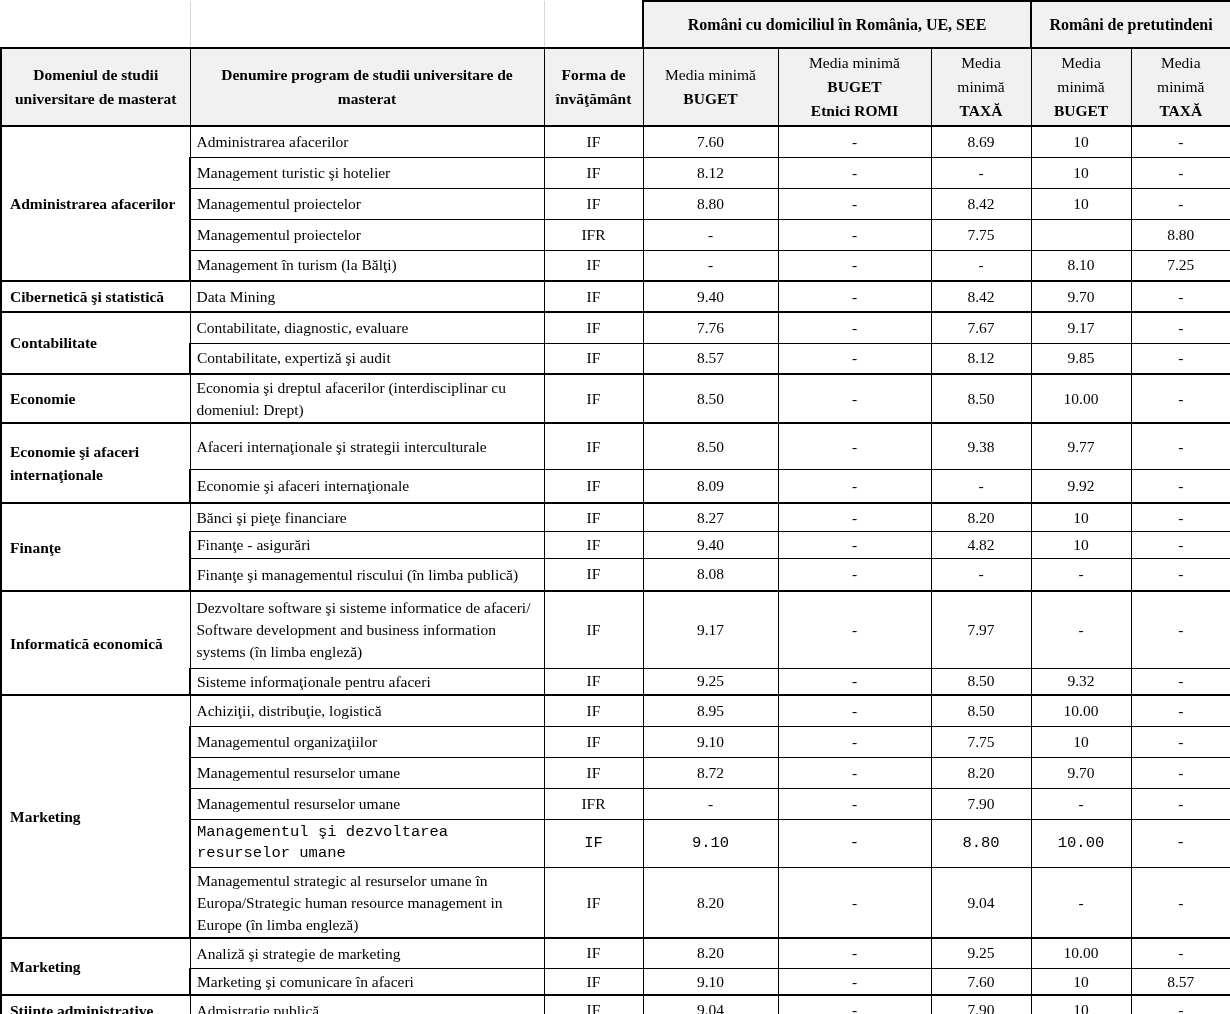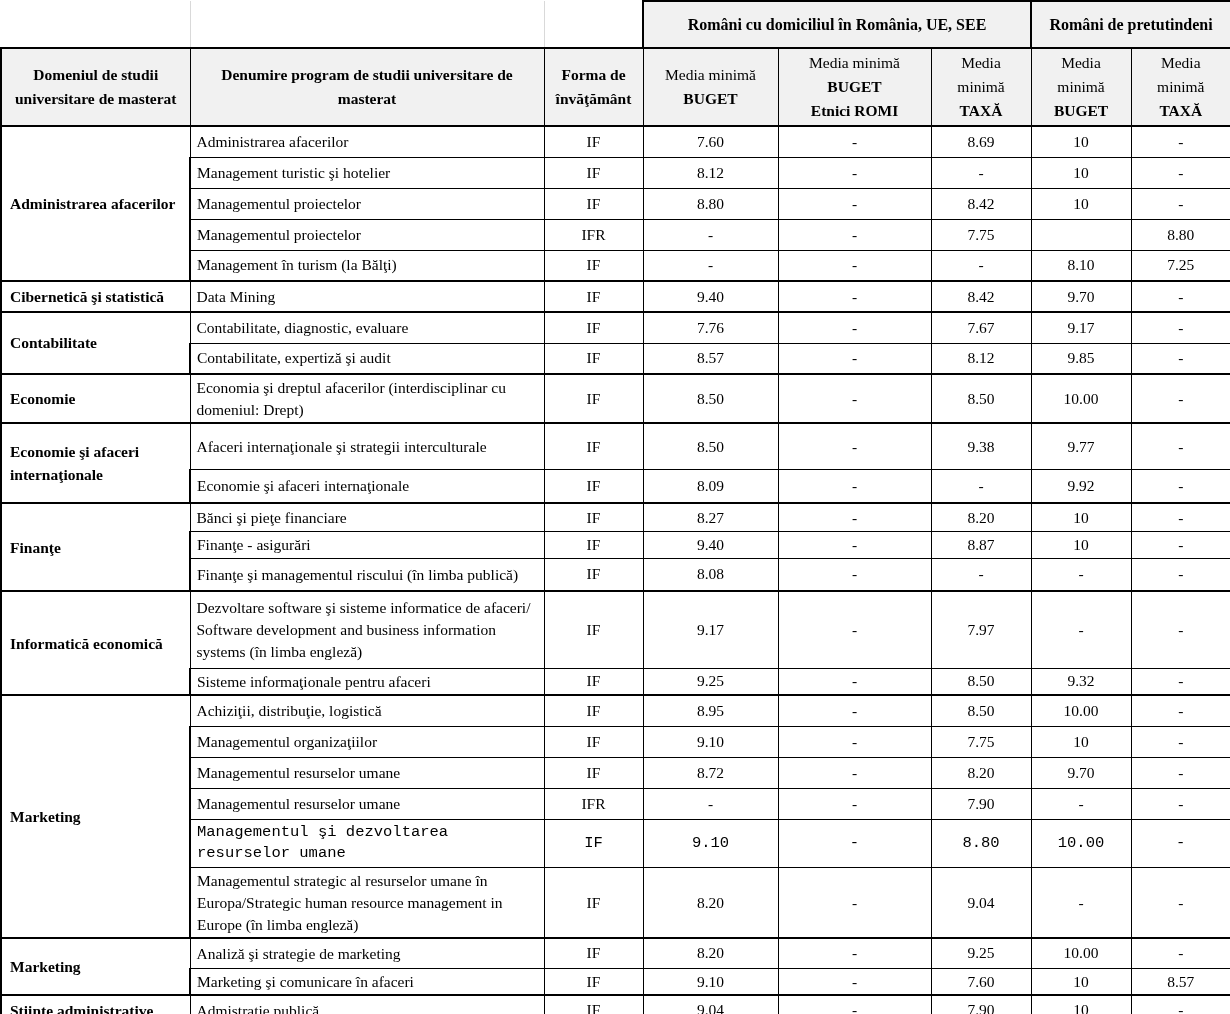--- a/index.html
+++ b/index.html
@@ -240,21 +240,21 @@
       <td class="c">-</td>
       <td class="c">8.20</td>
       <td class="c">10</td>
       <td class="c">-</td>
     </tr>
     <tr class="rh26">
       <td class="prog">Finanţe - asigurări</td>
       <td class="c">IF</td>
       <td class="c">9.40</td>
       <td class="c">-</td>
-      <td class="c">8.87</td>
+      <td class="c">4.82</td>
       <td class="c">10</td>
       <td class="c">-</td>
     </tr>
     <tr class="rh33">
       <td class="prog">Finanţe şi managementul riscului (în limba publică)</td>
       <td class="c">IF</td>
       <td class="c">8.08</td>
       <td class="c">-</td>
       <td class="c">-</td>
       <td class="c">-</td>

